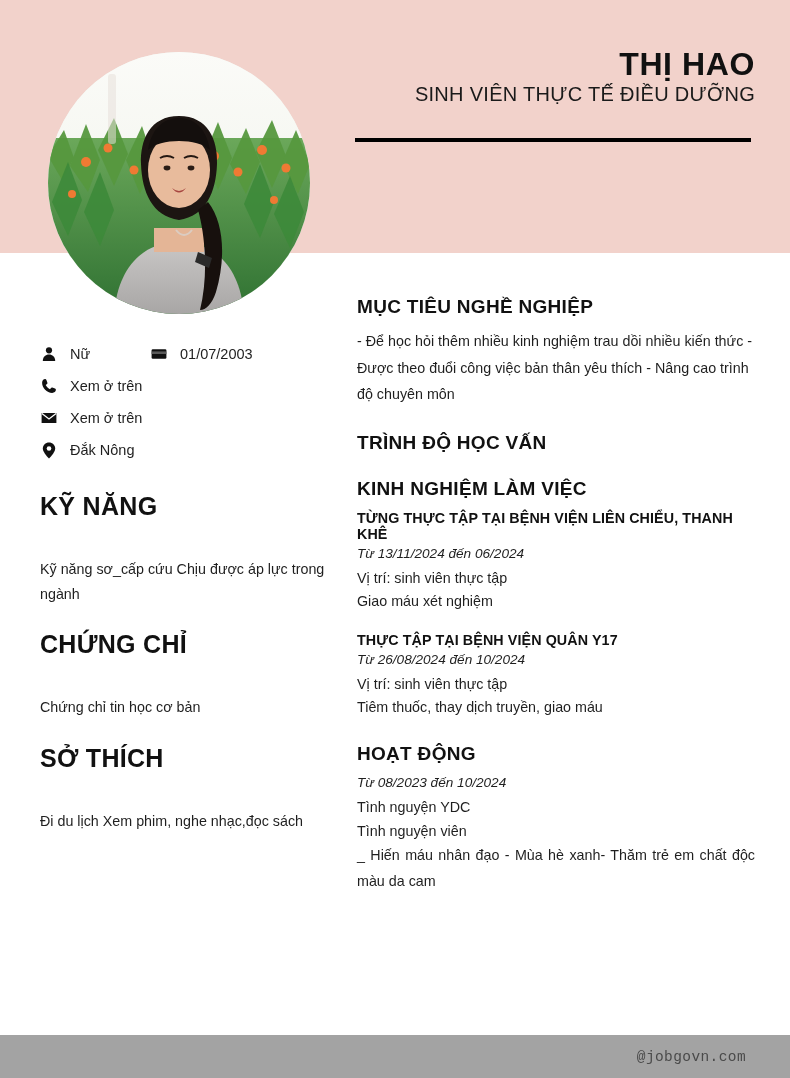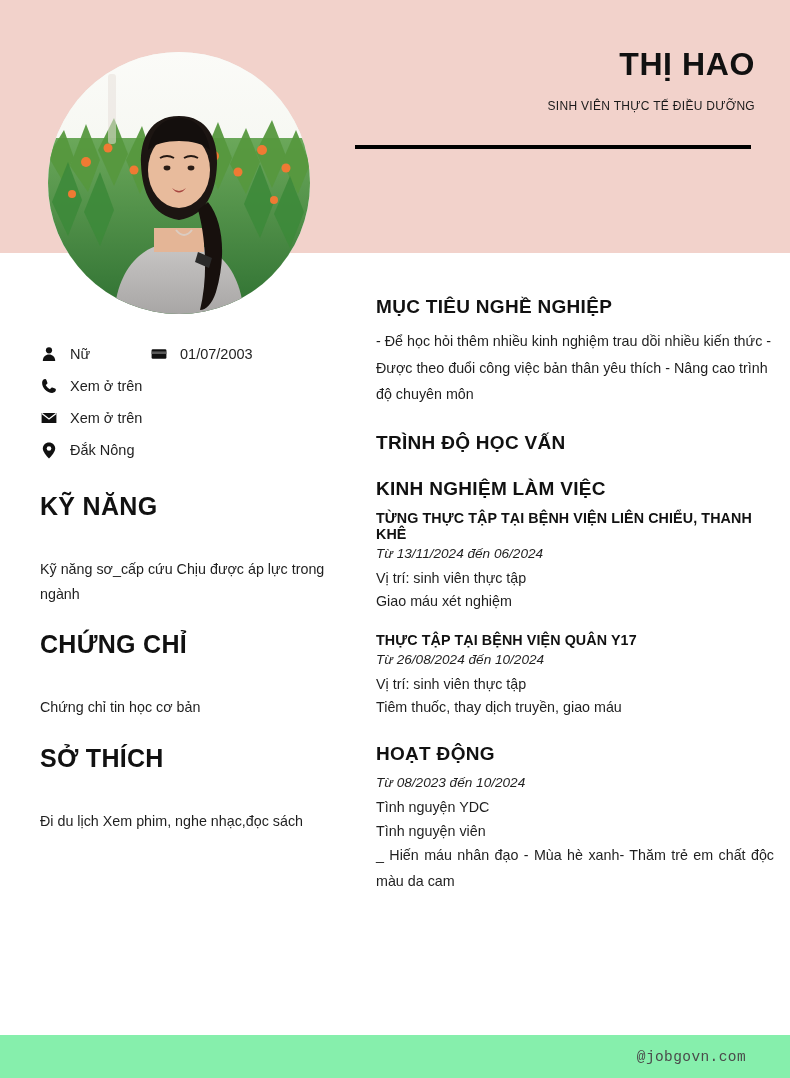--- a/index.html
+++ b/index.html
@@ -30,21 +30,21 @@
     height: 253px;
     background: #f2d2cb;
   }
 
   
   .footer-band {
     position: absolute;
     left: 0; bottom: 0;
     width: 790px;
     height: 43px;
-    background: #86efac;
+    background: #a3a3a3;
   }
   .footer-watermark {
     position: absolute;
     right: 44px;
     top: 50%;
     transform: translateY(-50%);
     font-family: "Liberation Mono", "DejaVu Sans Mono", monospace;
     font-size: 14.5px;
     letter-spacing: 0.4px;
     color: #4a4a4a;
@@ -74,43 +74,43 @@
     text-align: right;
   }
   .name {
     font-size: 32px;
     font-weight: 700;
     letter-spacing: 0.6px;
     line-height: 1.15;
     color: #111111;
   }
   .job-title {
-    margin-top: 16px;
-    font-size: 12px;
+    margin-top: 0;
+    font-size: 20px;
     font-weight: 400;
     letter-spacing: 0.3px;
     color: #1a1a1a;
   }
   .header-rule {
     margin-top: 32px;
     width: 396px;
     height: 4px;
     background: #000000;
   }
 
   
   .left-col {
     position: absolute;
     left: 40px;
     top: 338px;
     width: 285px;
   }
   .right-col {
     position: absolute;
-    left: 376px;
+    left: 357px;
     top: 296px;
     width: 398px;
   }
 
   
   .contact-list { margin-bottom: 26px; }
   .contact-row {
     display: flex;
     align-items: center;
     height: 32px;

